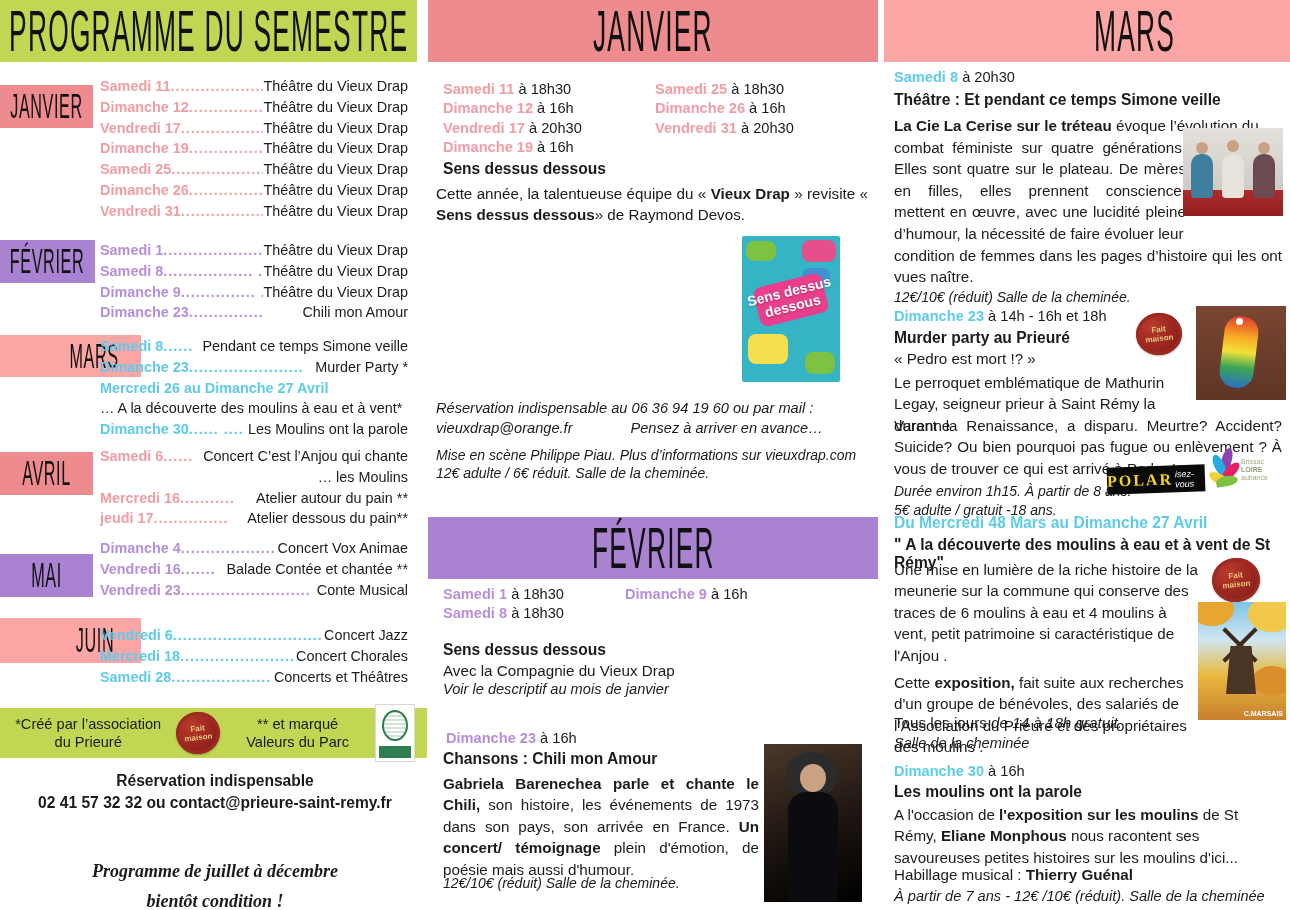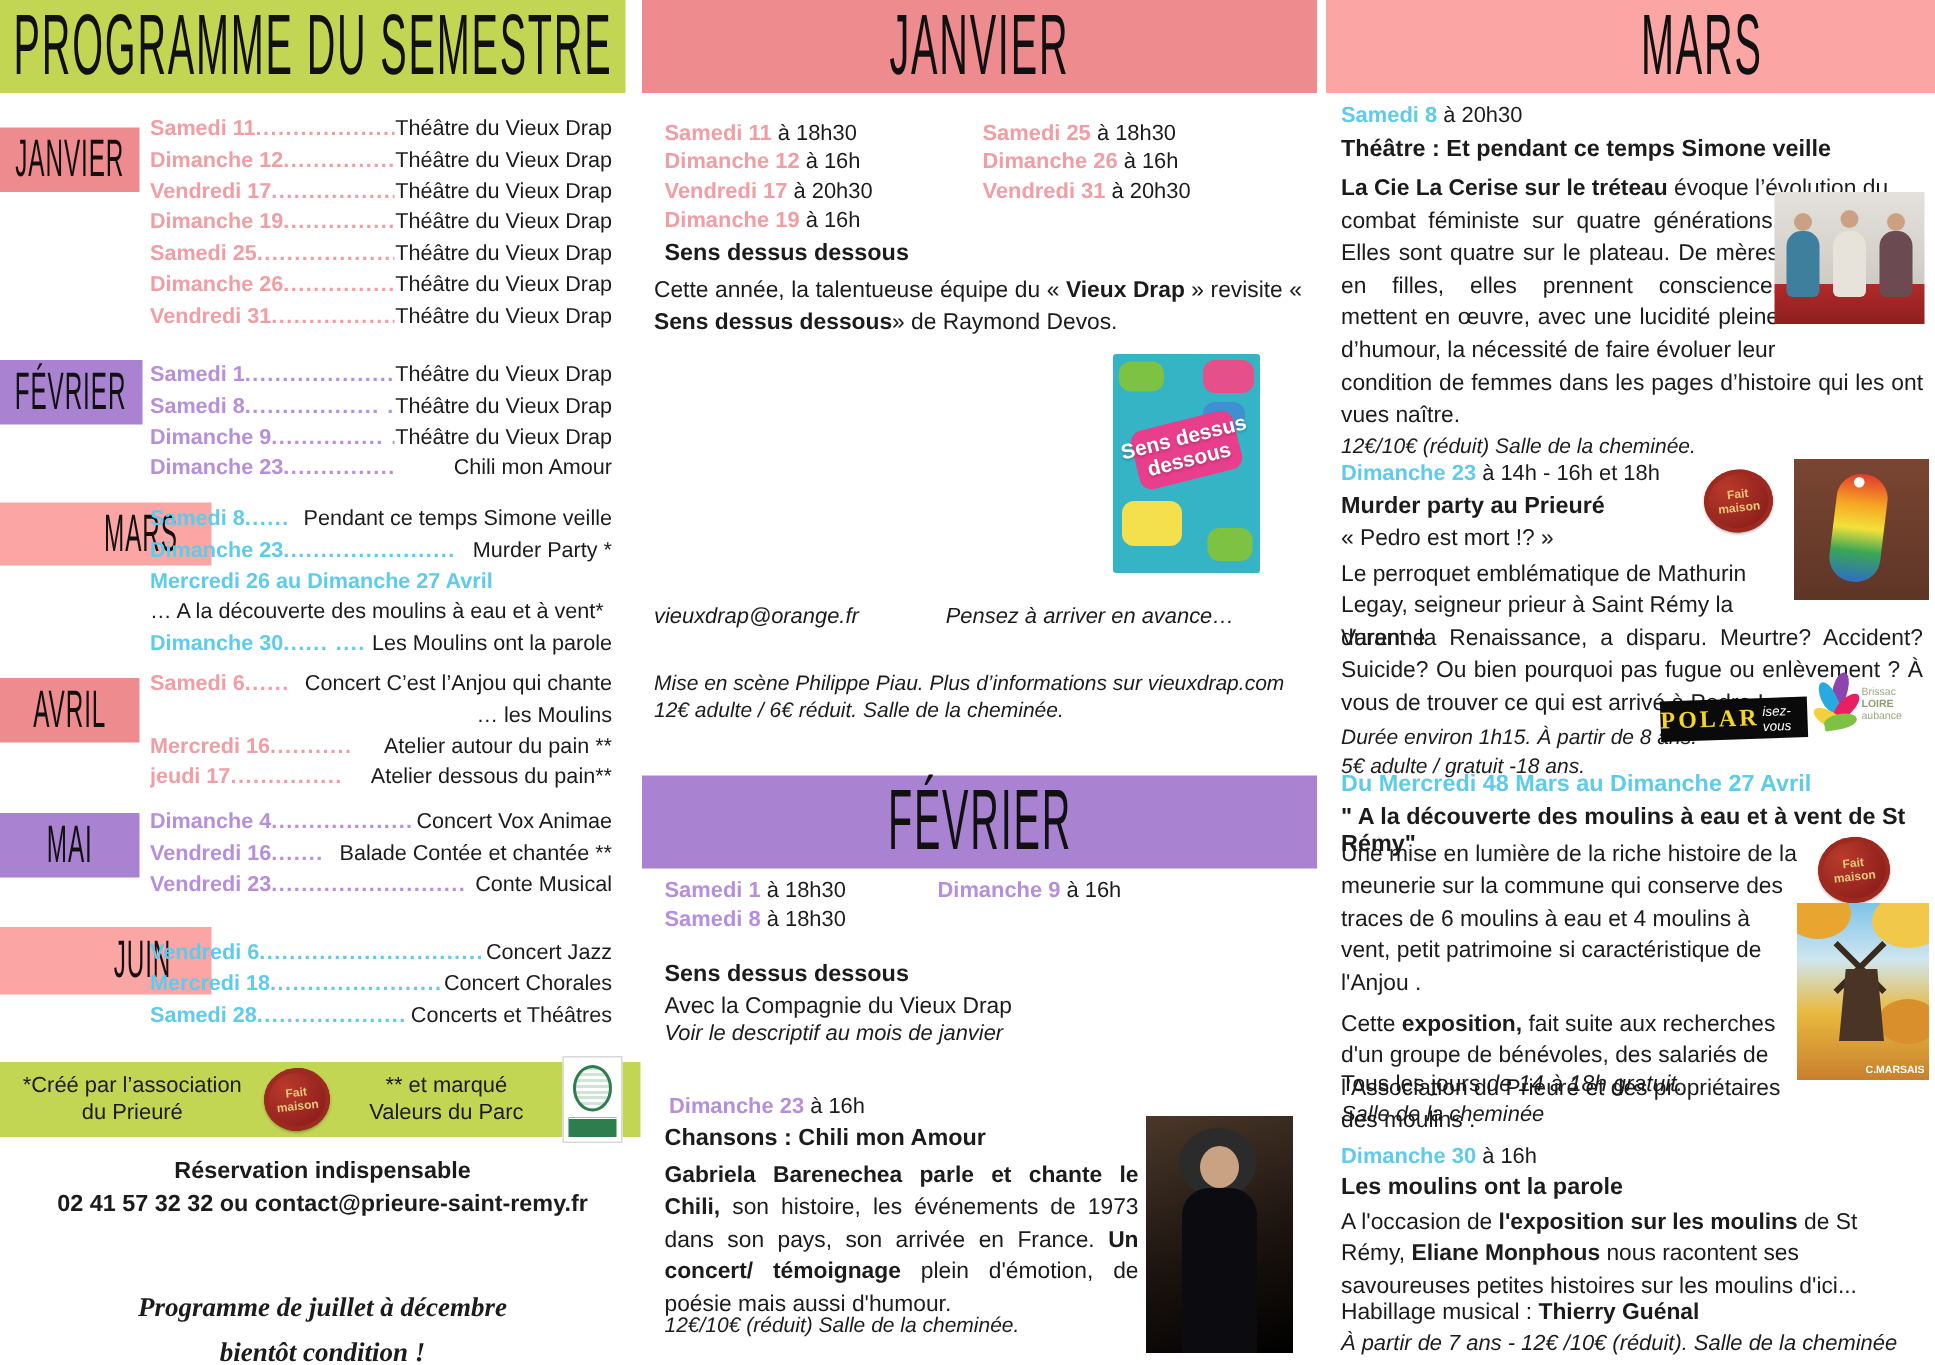--- a/index.html
+++ b/index.html
@@ -101,21 +101,21 @@
   </div>
 <div class="tab band-purple" style="top:240px;height:43px;width:95px;">
     <span class="hand">FÉVRIER</span>
   </div>
 <div class="tab band-cyan" style="top:335px;height:42px;">
     <span class="hand">MARS</span>
   </div>
 <div class="tab band-pink" style="top:452px;height:43px;">
     <span class="hand">AVRIL</span>
   </div>
-<div class="tab band-purple" style="top:542px;height:43px;">
+<div class="tab band-purple" style="top:554px;height:43px;">
     <span class="hand">MAI</span>
   </div>
 <div class="tab band-cyan" style="top:618px;height:45px;">
     <span class="hand">JUIN</span>
   </div>
 
 <div class="sched m-pink" style="top:76px;">
     <div class="sch-row">
     <span class="sch-date">Samedi 11</span>
     <span class="sch-dots">....................</span>
@@ -358,20 +358,21 @@
   <span class="blob" style="left:6px;bottom:18px;width:40px;height:30px;background:#f4e04d;"></span>
   <span class="blob" style="right:5px;bottom:8px;width:30px;height:22px;background:#7dc242;"></span>
   <span class="blob" style="left:14px;top:44px;width:70px;height:40px;background:#e83e8c;transform:rotate(-14deg);"></span>
   <span class="poster-title">
     <div>Sens dessus</div>
     <div>dessous</div>
   </span>
 </div>
 
 <div class="abs it" style="left:436px;top:400px;width:436px;font-size:14.6px;line-height:16.5px;">
+  <div>Réservation indispensable au 06 36 94 19 60 ou par mail :</div>
   <div style="display:flex;gap:58px;margin-top:3px;">
     <span>vieuxdrap@orange.fr</span>
     <span>Pensez à arriver en avance…</span>
   </div>
 </div>
 <div class="abs small-it" style="left:436px;top:446px;width:436px;">
   <div>Mise en scène Philippe Piau. Plus d’informations sur vieuxdrap.com</div>
   <div>12€ adulte / 6€ réduit. Salle de la cheminée.</div>
 </div>
 

